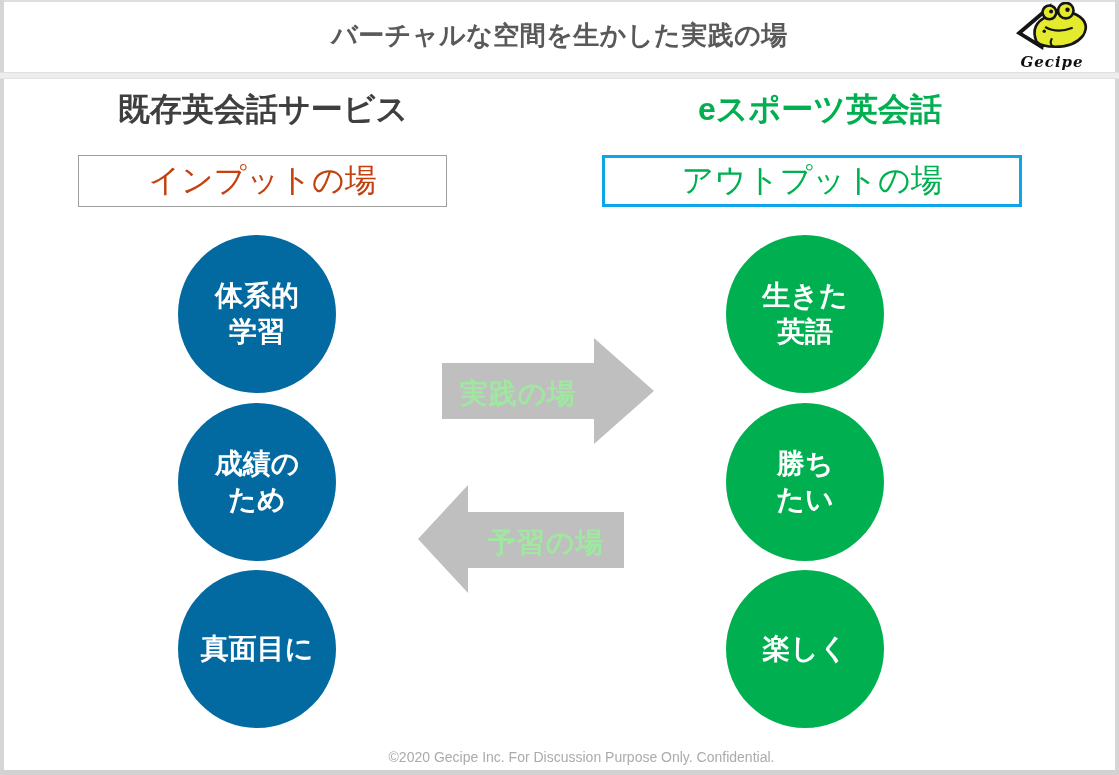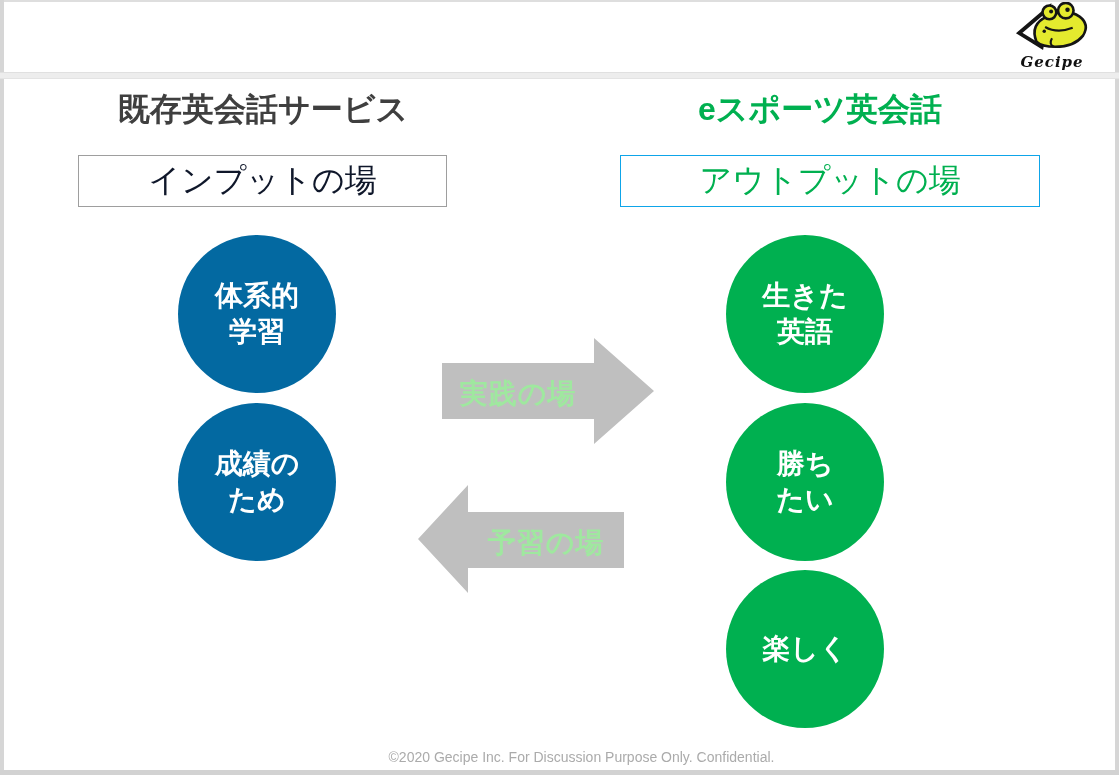--- a/index.html
+++ b/index.html
@@ -39,22 +39,22 @@
   .heading { position:absolute; top:88px; text-align:center; font-weight:bold; font-size:32px; }
   .heading-left  { left:78px;  width:370px; color:#3f3f3f; }
   .heading-right { left:610px; width:420px; color:#00b050; }
 
   
   .label-box {
     position:absolute; top:155px; height:52px;
     display:flex; align-items:center; justify-content:center;
     font-size:32px; background:#ffffff;
   }
-  .label-box-left  { left:78px;  width:369px; border:1px solid #9e9e9e; color:#0f172a; }
-  .label-box-right { left:620px; width:420px; border:1px solid #0ea5e9; color:#00b050; }
+  .label-box-left  { left:78px;  width:369px; border:1px solid #9e9e9e; color:#c2410c; }
+  .label-box-right { left:602px; width:420px; border:3px solid #0ea5e9; color:#00b050; }
 
   
   .circle {
     position:absolute; width:158px; height:158px; border-radius:50%;
     display:flex; flex-direction:column; align-items:center; justify-content:center;
     color:#ffffff; font-weight:bold; font-size:28px; line-height:1.3; text-align:center;
   }
   .circle-gray  { left:178px; background:#0369a1; }
   .circle-green { left:726px; background:#00b050; }
   .row1 { top:235px; }
@@ -81,20 +81,21 @@
 </head>
 <body>
 
 <div class="slide">
 
   <div class="edge-top"></div>
   <div class="edge-left"></div>
   <div class="edge-right"></div>
   <div class="edge-bottom"></div>
 
+  <div class="header-title">バーチャルな空間を生かした実践の場</div>
 
   <div class="logo">
     <span>
       <svg viewBox="0 0 92 58" aria-hidden="true">
         <path d="M8,36 L42,7 L34,52 Z" fill="#ffffff" stroke="#151515" stroke-width="4.5" stroke-linejoin="miter"></path>
         <path d="M28,46 Q20,26 40,17 Q62,6 78,17 Q90,26 82,39 Q72,52 50,52 Q34,52 28,46 Z" fill="#e4ea2e" stroke="#151515" stroke-width="3"></path>
         <circle cx="43" cy="12" r="8" fill="#e4ea2e" stroke="#151515" stroke-width="3"></circle>
         <circle cx="62" cy="10" r="9" fill="#e4ea2e" stroke="#151515" stroke-width="3"></circle>
         <circle cx="45" cy="11" r="2.3" fill="#151515"></circle>
         <circle cx="64" cy="9" r="2.6" fill="#151515"></circle>
@@ -119,20 +120,24 @@
   </div>
 
   <div class="circle circle-gray row1">
     <span>体系的</span>
     <span>学習</span>
   </div>
   <div class="circle circle-gray row2">
     <span>成績の</span>
     <span>ため</span>
   </div>
+  <div class="circle circle-gray row3">
+    <span>真面目に</span>
+    <span></span>
+  </div>
 
   <div class="circle circle-green row1">
     <span>生きた</span>
     <span>英語</span>
   </div>
   <div class="circle circle-green row2">
     <span>勝ち</span>
     <span>たい</span>
   </div>
   <div class="circle circle-green row3">

